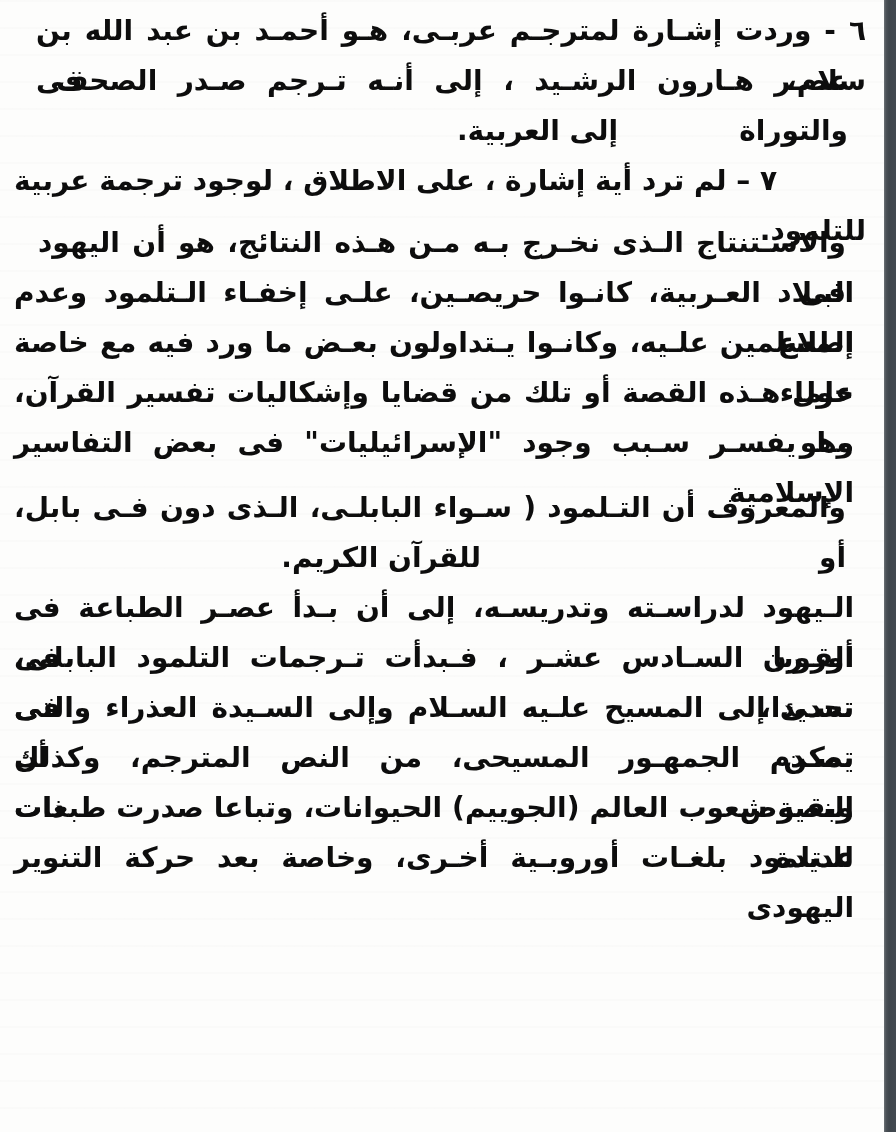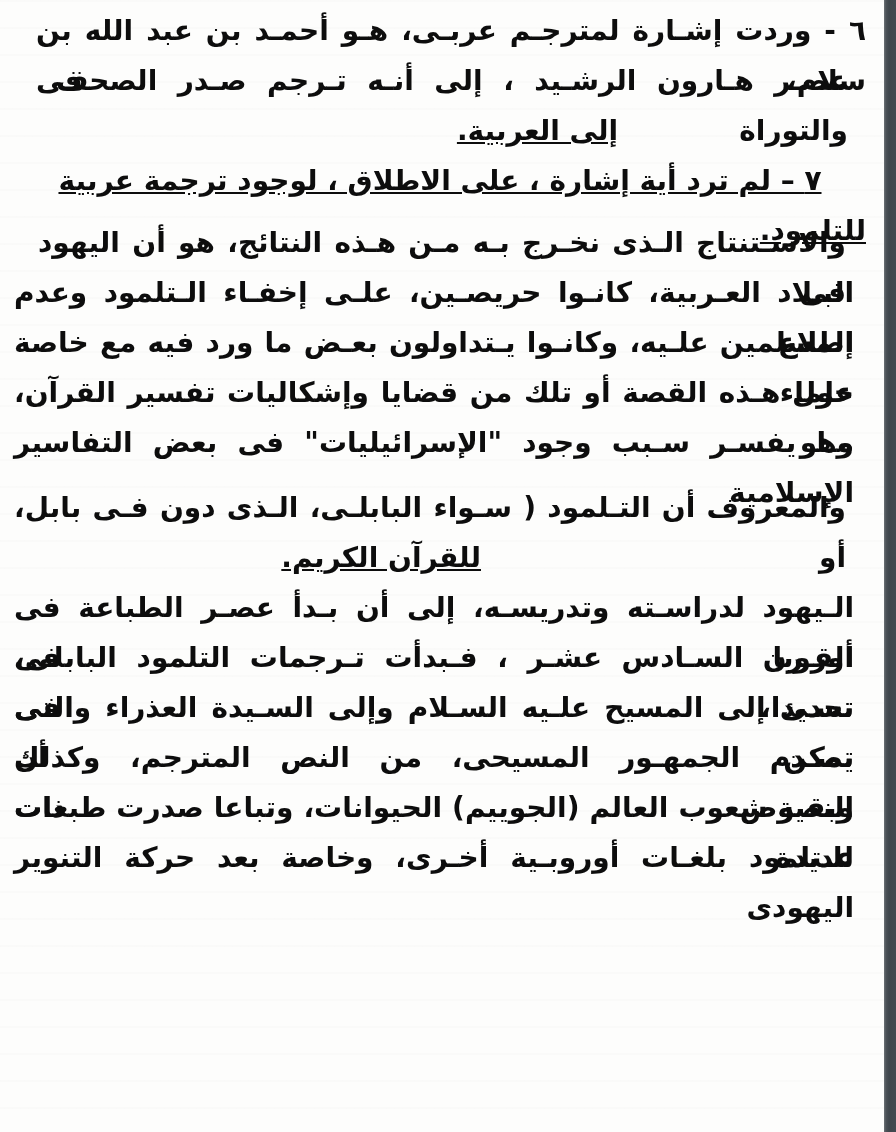--- a/index.html
+++ b/index.html
@@ -36,21 +36,21 @@
     font-weight:bold;
     -webkit-font-smoothing:antialiased;
   }
   .line{
     height:50px;
     line-height:50px;
     white-space:normal;
     overflow:visible;
   }
   .line.j{ text-align:justify; text-align-last:justify; }
-  .line.r{ text-align:center;   text-align-last:right;text-decoration:underline; }
+  .line.r{ text-align:left;   text-align-last:right; }
   .line.hang{ margin-right:-12px; }
 </style>
 </head>
 <body>
 
 <div class="scan-page">
   <div class="text-block" id="text-block">
       <div class="line j hang" style="padding-left: 22px;">٦ - وردت إشـارة لمترجـم عربـى، هـو أحمـد بن عبد الله بن سلام، فى</div>
       <div class="line j" style="padding-right: 6px; padding-left: 42px;">عصـر هـارون الرشـيد ، إلى أنـه تـرجم صـدر الصحف والتوراة</div>
       <div class="line r" style="padding-right: 236px;">إلى العربية.</div>

